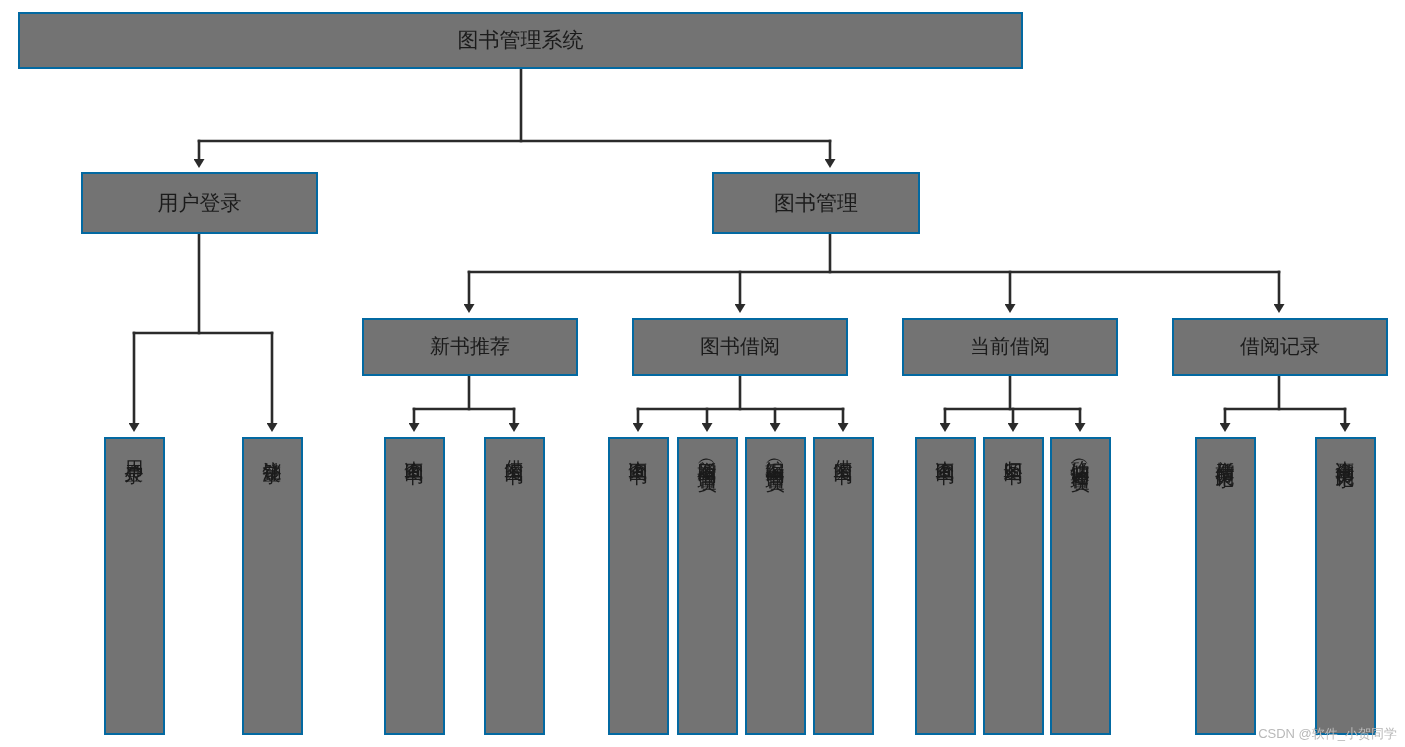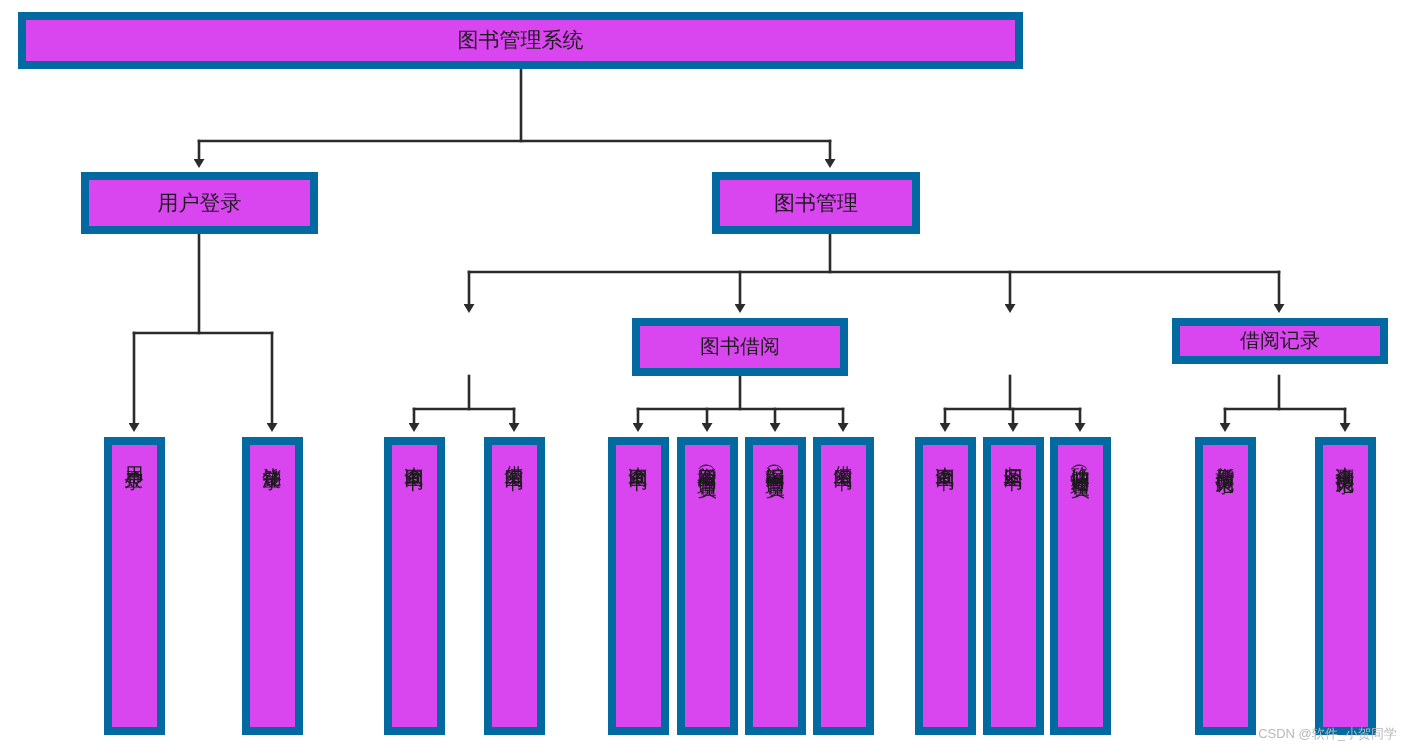--- a/index.html
+++ b/index.html
@@ -20,22 +20,22 @@
   #edges {
     position: absolute;
     left: 0;
     top: 0;
     width: 1405px;
     height: 747px;
   }
   .node {
     position: absolute;
     box-sizing: border-box;
-    background: #d946ef;
-    border: 8px solid #0369a1;
+    background: #737373;
+    border: 2px solid #0369a1;
     display: flex;
     align-items: center;
     justify-content: center;
     color: #1b1b1b;
   }
   .node-label {
     display: block;
     text-align: center;
     line-height: 1.18;
     white-space: nowrap;
@@ -127,24 +127,30 @@
     <span class="node-label">图书管理系统</span>
   </div>
 
   <div class="node horizontal l2-node" style="left:81px; top:172px; width:237px; height:62px;">
     <span class="node-label">用户登录</span>
   </div>
   <div class="node horizontal l2-node" style="left:712px; top:172px; width:208px; height:62px;">
     <span class="node-label">图书管理</span>
   </div>
 
+  <div class="node horizontal l3-node" style="left:362px; top:318px; width:216px; height:58px;">
+    <span class="node-label">新书推荐</span>
+  </div>
   <div class="node horizontal l3-node" style="left:632px; top:318px; width:216px; height:58px;">
     <span class="node-label">图书借阅</span>
   </div>
-  <div class="node horizontal l3-node" style="left:1172px; top:318px; width:216px; height:46px;">
+  <div class="node horizontal l3-node" style="left:902px; top:318px; width:216px; height:58px;">
+    <span class="node-label">当前借阅</span>
+  </div>
+  <div class="node horizontal l3-node" style="left:1172px; top:318px; width:216px; height:58px;">
     <span class="node-label">借阅记录</span>
   </div>
 
   <div class="node vertical leaf-node" style="left:104px; top:437px; width:61px; height:298px;">
     <span class="node-label">用户登录</span>
   </div>
   <div class="node vertical leaf-node" style="left:242px; top:437px; width:61px; height:298px;">
     <span class="node-label">注销登录</span>
   </div>
 

